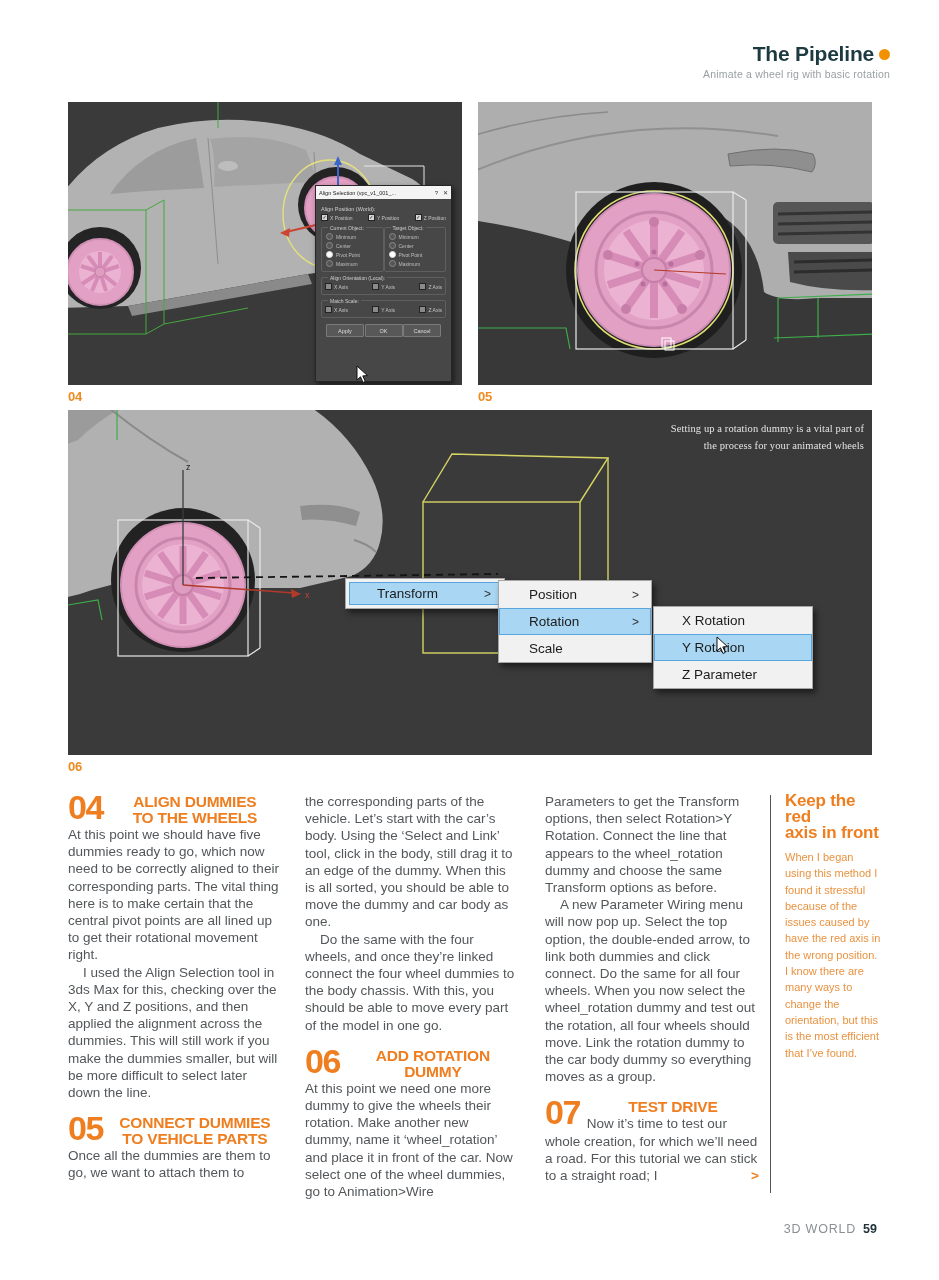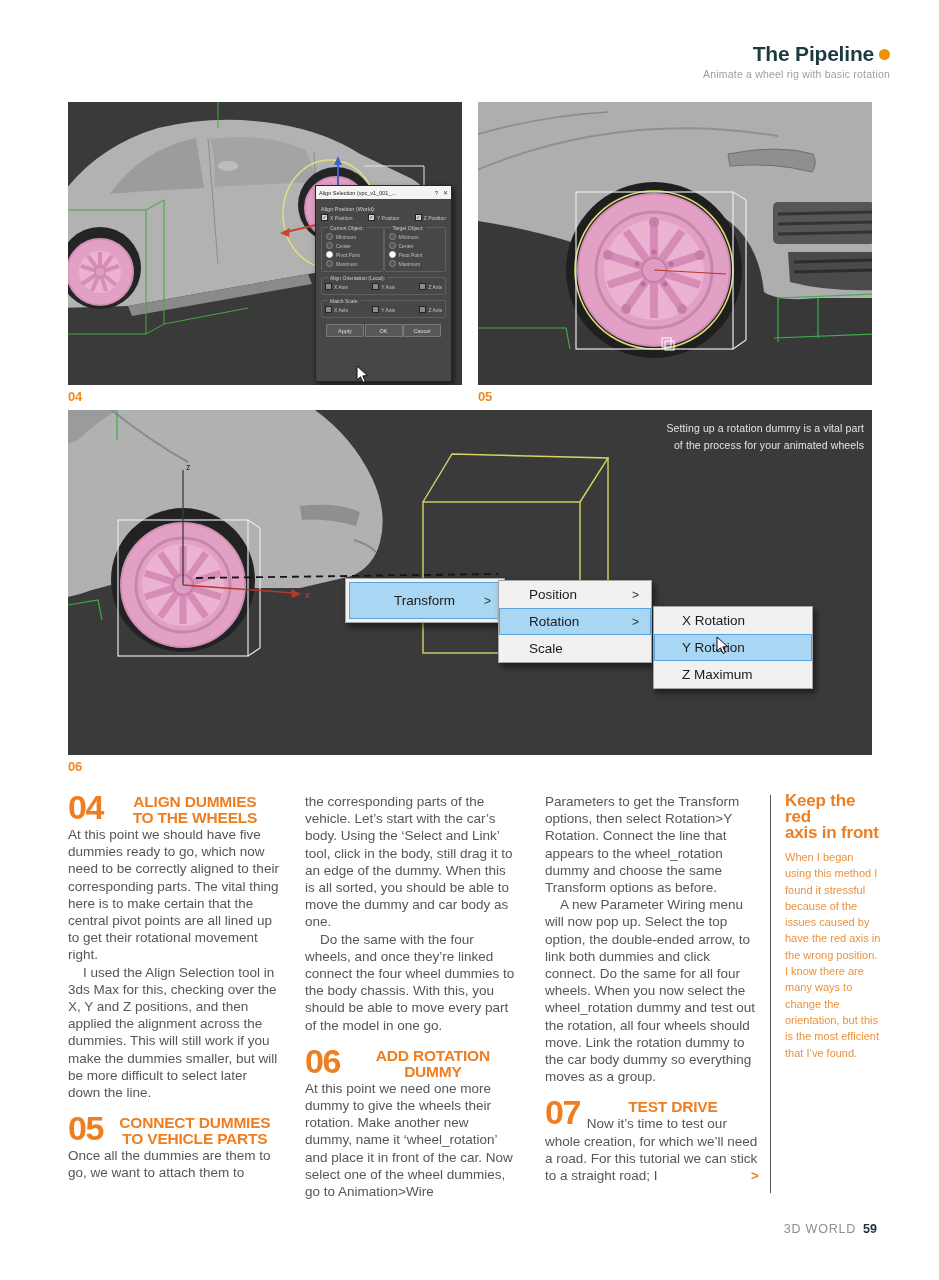--- a/index.html
+++ b/index.html
@@ -45,27 +45,27 @@
   .dbtn{width:36px;height:11px;background:#585858;border:1px solid #7a7a7a;color:#dcdcdc;font-size:5.5px;
         display:flex;align-items:center;justify-content:center;border-radius:1px;}
 
   
   .menu{position:absolute;background:#f1f1f1;border:1px solid #a5a5a5;box-shadow:3px 4px 6px rgba(0,0,0,.5);}
   .mi{height:27px;display:flex;align-items:center;justify-content:space-between;
       padding:0 12px 0 30px;font-size:13.5px;color:#1b1b1b;}
   .mi .arr{font-size:12px;color:#333;margin-left:12px;}
   .mi.hl{background:#a9d6f3;outline:1px solid #58a6dd;outline-offset:-1px;}
   #menu1{left:277px;top:168px;width:152px;padding:3px;}
-  #menu1 .mi{height:37px;padding:0 10px 0 45px;}
+  #menu1 .mi{height:23px;padding:0 10px 0 28px;}
   #menu2{left:430px;top:170px;width:152px;}
   #menu3{left:585px;top:196px;width:158px;}
   #menu3 .mi{padding-left:28px;justify-content:flex-start;}
 
   .caption{position:absolute;top:10px;right:8px;width:205px;text-align:right;color:#e3e3e3;
-           font-size:10.5px;line-height:17px;font-weight:500;letter-spacing:.1px;}
+           font-size:10.5px;line-height:17px;font-weight:500;letter-spacing:.1px;font-family:Liberation Serif, serif;}
 
   .cursor{position:absolute;width:13px;height:19px;}
 
   
   .col{position:absolute;top:793px;color:#53575a;font-size:13.5px;line-height:17.2px;}
   #col1{left:68px;width:212px;}
   #col2{left:305px;width:214px;}
   #col3{left:545px;width:214px;}
   .p{margin:0;}
   .p.ind{text-indent:15px;}
@@ -401,21 +401,21 @@
       </div>
     </div>
     <div class="menu" id="menu3">
       <div class="mi">
           <span>X Rotation</span>
         </div>
       <div class="mi hl">
           <span>Y Rotation</span>
         </div>
       <div class="mi">
-          <span>Z Maximum</span>
+          <span>Z Parameter</span>
         </div>
     </div>
     <svg class="cursor" style="left:648px;top:226px;" viewBox="0 0 13 19">
       <path d="M1 1 L1 15 L4.5 11.8 L7 17.5 L9.3 16.4 L6.8 10.9 L11.5 10.6 Z" fill="#fff" stroke="#111" stroke-width="1"></path>
     </svg>
   </div>
   <div class="fig-label" style="left:68px;top:759px;">06</div>
 
   <div class="col" id="col1">
     <div class="step first">

